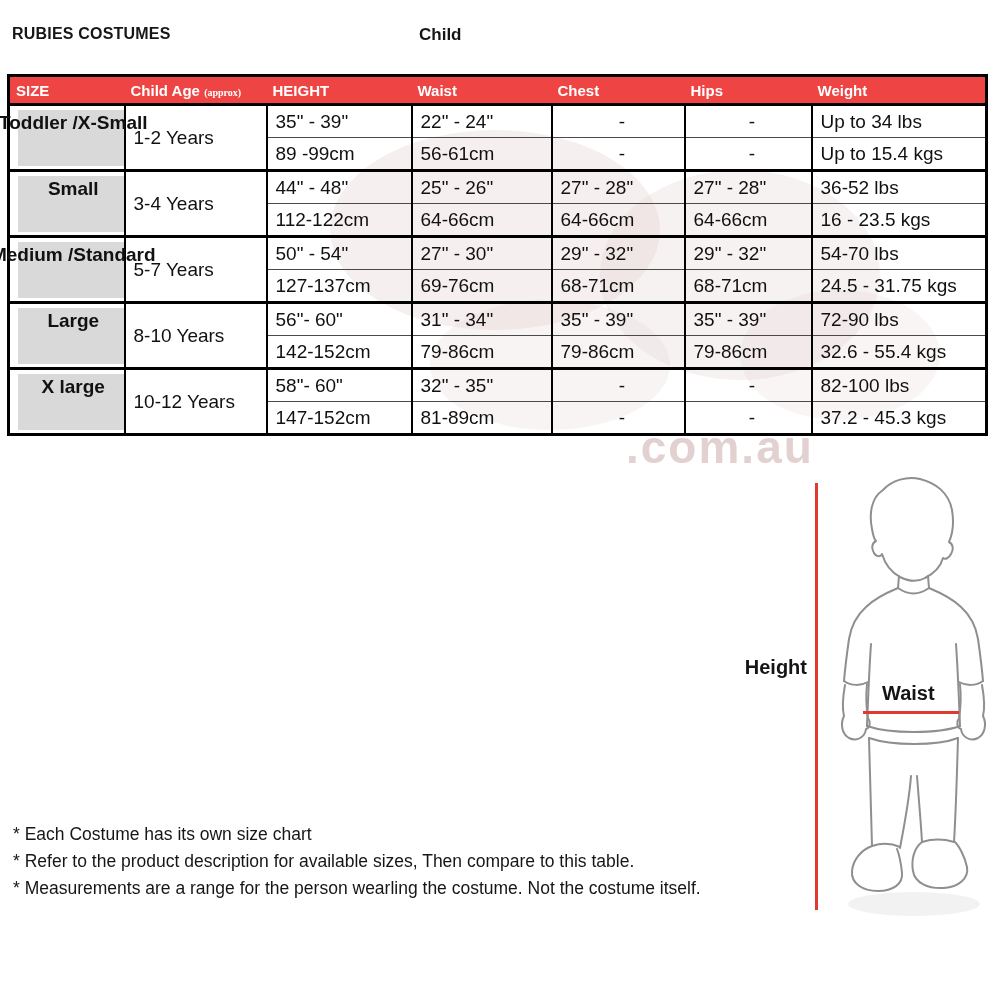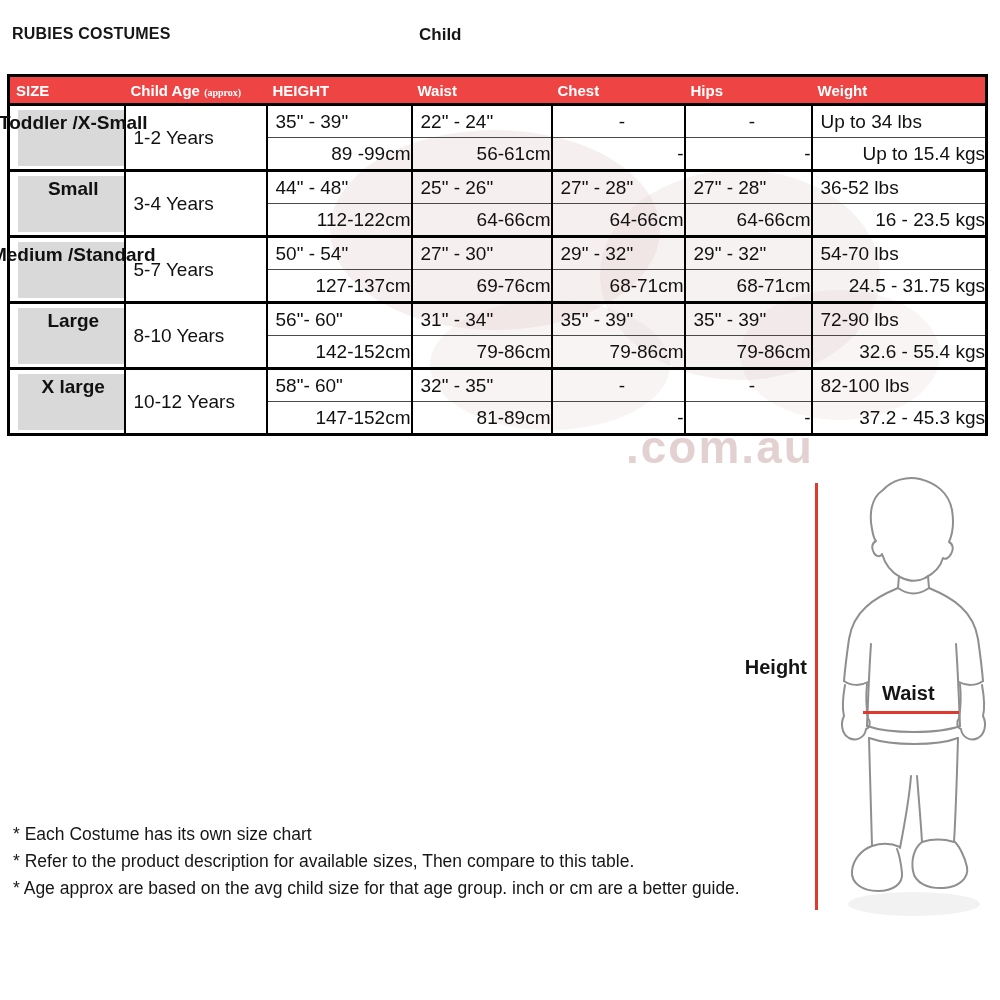--- a/index.html
+++ b/index.html
@@ -31,21 +31,21 @@
   }
   table.chart th{
     background:#ef4444;color:#fff;font-size:15px;font-weight:700;text-align:left;
     padding:3px 0 3px 6px;height:20px;white-space:nowrap;overflow:visible;
   }
   table.chart th .note{font-size:10px;font-weight:700;font-family:Liberation Serif, serif;}
   table.chart td{
     border-left:2px solid #000;font-size:19px;padding:0 0 0 8px;
     height:31px;white-space:nowrap;background:transparent;vertical-align:middle;
   }
-  table.chart tr.cm td{border-top:1px solid #4a4a4a;text-align:right;}
+  table.chart tr.cm td{border-top:1px solid #4a4a4a;}
   table.chart tr.grp td{border-top:3px solid #000;}
   td.size{padding:3px;background:transparent;}
   .sizebox{
     background:#d9d9d9;height:56px;display:flex;flex-direction:row;
     justify-content:center;padding-left:5px;font-weight:700;font-size:19px;line-height:26px;
   }
   td.age{font-size:19px;}
   td.c{text-align:center;padding:0;}
 
   
@@ -233,14 +233,14 @@
   </g>
 </svg>
 <div class="height-line" style="background: rgb(224, 58, 48);"></div>
 <div class="waist-line" style="background: rgb(224, 58, 48);"></div>
 <div class="height-label">Height</div>
 <div class="waist-label">Waist</div>
 
 <div class="notes">
   <div>* Each Costume has its own size chart</div>
   <div>* Refer to the product description for available sizes, Then compare to this table.</div>
-  <div>* Age approx are based on the avg child size for that age group. inch or cm are a better guide.</div>
+  <div>* Measurements are a range for the person wearling the costume. Not the costume itself.</div>
 </div>
 
 </body></html>

